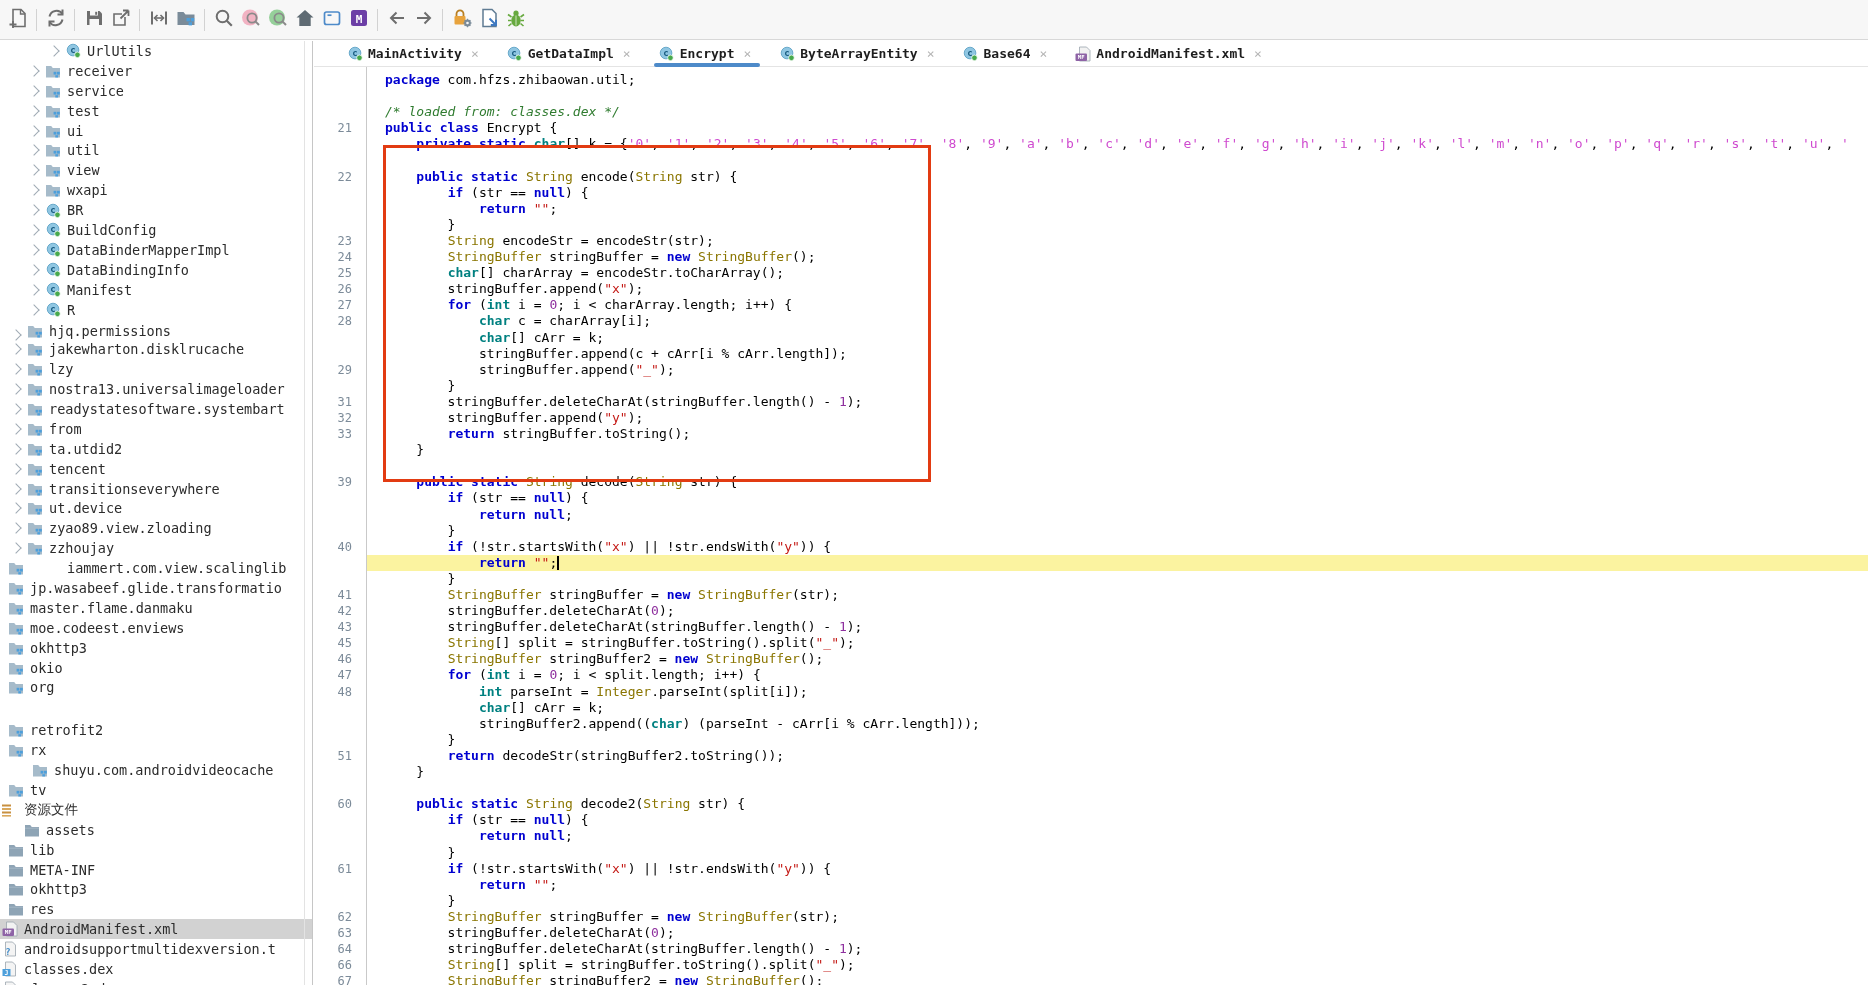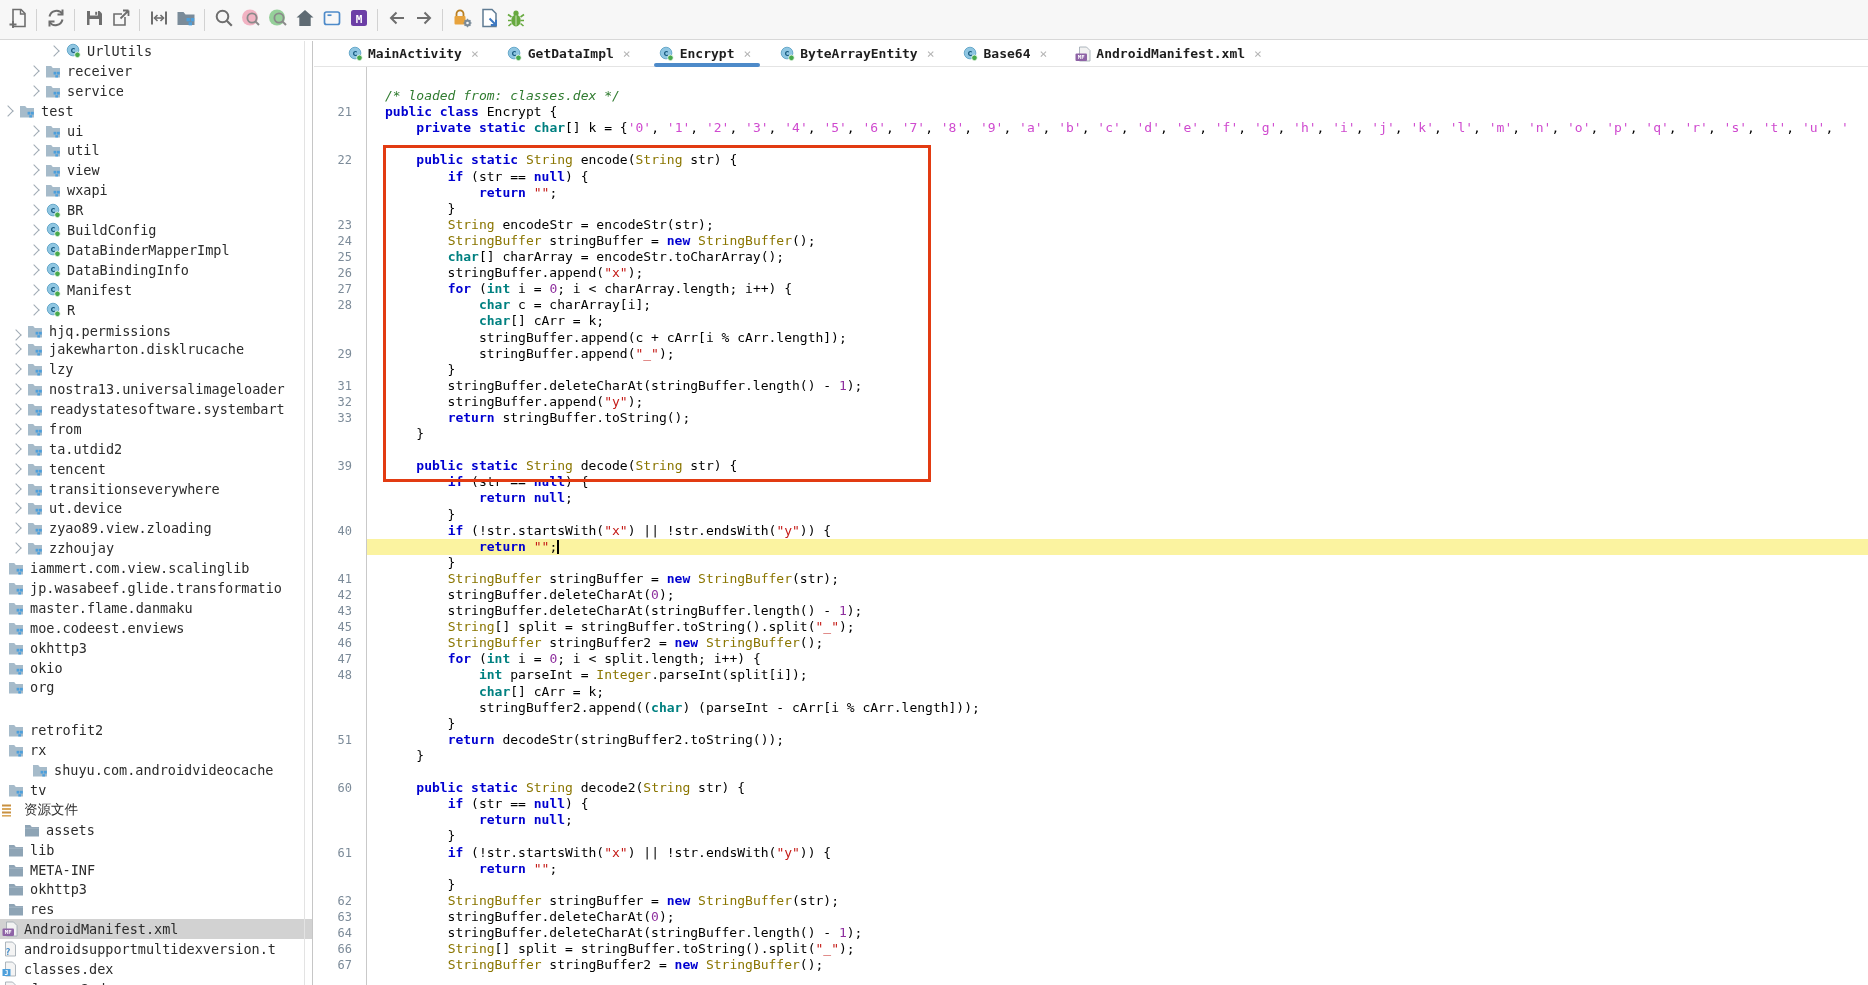--- a/index.html
+++ b/index.html
@@ -196,21 +196,21 @@
         <span class="ticon">
           <svg width="16" height="16" viewBox="0 0 16 16">
             <path d="M1 3h5.2l1.6 2H15v9.5H1z" fill="#A6BBCA"></path>
             <rect x="8.6" y="8.8" width="2.8" height="2.8" fill="#4D9FDB"></rect>
             <rect x="12" y="8.8" width="2.8" height="2.8" fill="#4D9FDB"></rect>
             <rect x="10.3" y="12.2" width="2.8" height="2.3" fill="#4D9FDB"></rect>
           </svg>
         </span>
         <span>service</span>
       </div>
-      <div class="trow" style="">
+      <div class="trow" style="padding-left: 26px;">
         <span class="chev"></span>
         <span class="ticon">
           <svg width="16" height="16" viewBox="0 0 16 16">
             <path d="M1 3h5.2l1.6 2H15v9.5H1z" fill="#A6BBCA"></path>
             <rect x="8.6" y="8.8" width="2.8" height="2.8" fill="#4D9FDB"></rect>
             <rect x="12" y="8.8" width="2.8" height="2.8" fill="#4D9FDB"></rect>
             <rect x="10.3" y="12.2" width="2.8" height="2.3" fill="#4D9FDB"></rect>
           </svg>
         </span>
         <span>test</span>
@@ -466,21 +466,21 @@
         <span class="ticon">
           <svg width="16" height="16" viewBox="0 0 16 16">
             <path d="M1 3h5.2l1.6 2H15v9.5H1z" fill="#A6BBCA"></path>
             <rect x="8.6" y="8.8" width="2.8" height="2.8" fill="#4D9FDB"></rect>
             <rect x="12" y="8.8" width="2.8" height="2.8" fill="#4D9FDB"></rect>
             <rect x="10.3" y="12.2" width="2.8" height="2.3" fill="#4D9FDB"></rect>
           </svg>
         </span>
         <span>zzhoujay</span>
       </div>
-      <div class="trow" style="padding-left: 8px;">
+      <div class="trow" style="padding-left: 8px; gap: 37px;">
         <span class="ticon">
           <svg width="16" height="16" viewBox="0 0 16 16">
             <path d="M1 3h5.2l1.6 2H15v9.5H1z" fill="#A6BBCA"></path>
             <rect x="8.6" y="8.8" width="2.8" height="2.8" fill="#4D9FDB"></rect>
             <rect x="12" y="8.8" width="2.8" height="2.8" fill="#4D9FDB"></rect>
             <rect x="10.3" y="12.2" width="2.8" height="2.3" fill="#4D9FDB"></rect>
           </svg>
         </span>
         <span>iammert.com.view.scalinglib</span>
       </div>
@@ -754,20 +754,21 @@
             <rect x="0.5" y="7.5" width="11.5" height="7.5" rx="1" fill="#8E63A6"></rect>
             <text x="6.2" y="13.2" text-anchor="middle" font-size="5.6" font-weight="bold" fill="#fff" font-family="DejaVu Sans Mono,monospace">MF</text>
           </svg>
         </span>
         <span>AndroidManifest.xml</span>
         <span class="close">×</span>
       </div>
     </div>
   <div id="editor">
     <div id="code">
+        <div class="cl"><span class="ct"><span class="kw">package</span><span class="pl"> com.hfzs.zhibaowan.util;</span></span></div>
         <div class="cl"><span class="ct"></span></div>
         <div class="cl"><span class="ct"><span class="cm">/* loaded from: classes.dex */</span></span></div>
         <div class="cl"><span class="num">21</span><span class="ct"><span class="kw">public</span><span class="pl"> </span><span class="kw">class</span><span class="pl"> Encrypt {</span></span></div>
         <div class="cl"><span class="ct"><span class="pl">    </span><span class="kw">private</span><span class="pl"> </span><span class="kw">static</span><span class="pl"> </span><span class="pr">char</span><span class="pl">[] k = {</span><span class="ch">'0'</span><span class="pl">, </span><span class="ch">'1'</span><span class="pl">, </span><span class="ch">'2'</span><span class="pl">, </span><span class="ch">'3'</span><span class="pl">, </span><span class="ch">'4'</span><span class="pl">, </span><span class="ch">'5'</span><span class="pl">, </span><span class="ch">'6'</span><span class="pl">, </span><span class="ch">'7'</span><span class="pl">, </span><span class="ch">'8'</span><span class="pl">, </span><span class="ch">'9'</span><span class="pl">, </span><span class="ch">'a'</span><span class="pl">, </span><span class="ch">'b'</span><span class="pl">, </span><span class="ch">'c'</span><span class="pl">, </span><span class="ch">'d'</span><span class="pl">, </span><span class="ch">'e'</span><span class="pl">, </span><span class="ch">'f'</span><span class="pl">, </span><span class="ch">'g'</span><span class="pl">, </span><span class="ch">'h'</span><span class="pl">, </span><span class="ch">'i'</span><span class="pl">, </span><span class="ch">'j'</span><span class="pl">, </span><span class="ch">'k'</span><span class="pl">, </span><span class="ch">'l'</span><span class="pl">, </span><span class="ch">'m'</span><span class="pl">, </span><span class="ch">'n'</span><span class="pl">, </span><span class="ch">'o'</span><span class="pl">, </span><span class="ch">'p'</span><span class="pl">, </span><span class="ch">'q'</span><span class="pl">, </span><span class="ch">'r'</span><span class="pl">, </span><span class="ch">'s'</span><span class="pl">, </span><span class="ch">'t'</span><span class="pl">, </span><span class="ch">'u'</span><span class="pl">, </span><span class="ch">'</span></span></div>
         <div class="cl"><span class="ct"></span></div>
         <div class="cl"><span class="num">22</span><span class="ct"><span class="pl">    </span><span class="kw">public</span><span class="pl"> </span><span class="kw">static</span><span class="pl"> </span><span class="cl-t">String</span><span class="pl"> encode(</span><span class="cl-t">String</span><span class="pl"> str) {</span></span></div>
         <div class="cl"><span class="ct"><span class="pl">        </span><span class="kw">if</span><span class="pl"> (str == </span><span class="kw">null</span><span class="pl">) {</span></span></div>
         <div class="cl"><span class="ct"><span class="pl">            </span><span class="kw">return</span><span class="pl"> </span><span class="st">""</span><span class="pl">;</span></span></div>
         <div class="cl"><span class="ct"><span class="pl">        }</span></span></div>
         <div class="cl"><span class="num">23</span><span class="ct"><span class="pl">        </span><span class="cl-t">String</span><span class="pl"> encodeStr = encodeStr(str);</span></span></div>

